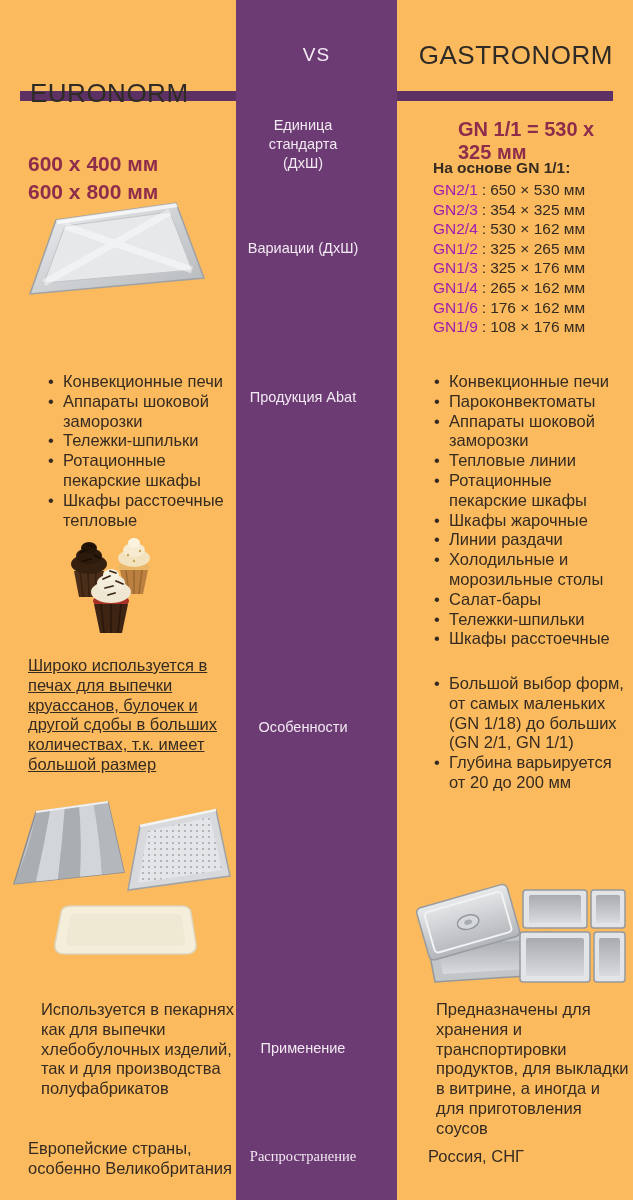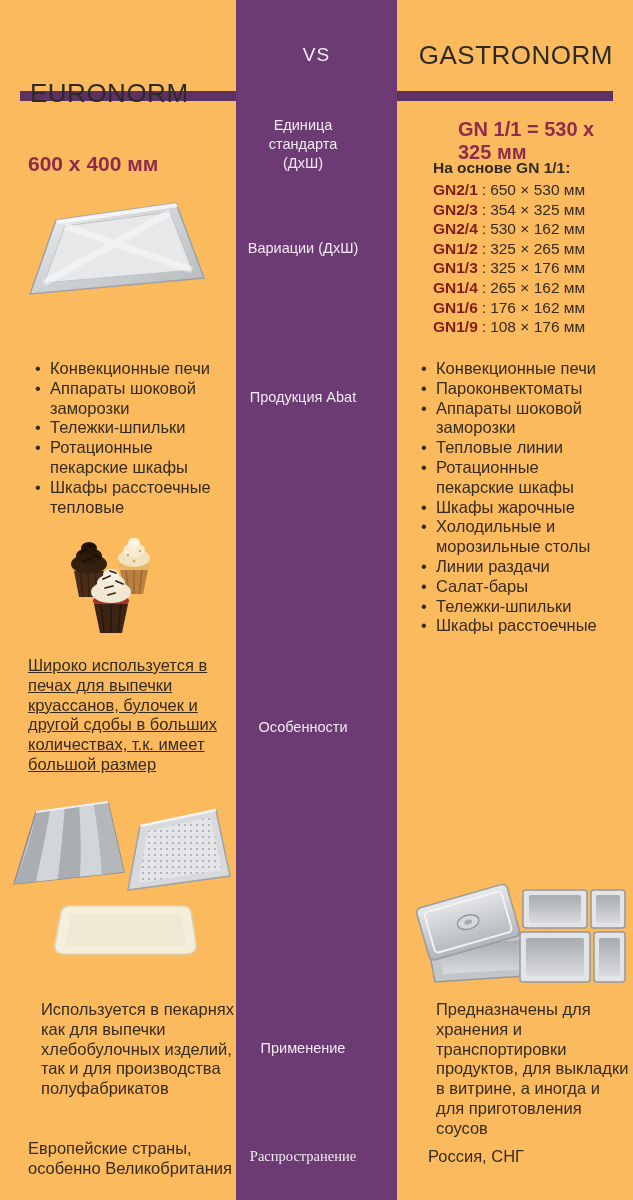--- a/index.html
+++ b/index.html
@@ -25,25 +25,25 @@
   .lbl-standard{top:116px;}
   .lbl-variations{top:239px;}
   .lbl-products{top:388px;}
   .lbl-features{top:718px;}
   .lbl-application{top:1039px;}
   .lbl-distribution{top:1147px;font-family:Liberation Serif, serif;}
   .sizes-left{position:absolute;left:28px;top:114px;font-size:21px;line-height:28px;font-weight:600;color:#8e2c4b;margin-top:36px;}
   .gn-title{position:absolute;left:418px;top:118px;font-size:20px;font-weight:700;color:#8e2c4b;margin-left:40px;}
   .gn-intro{position:absolute;left:433px;top:159px;font-size:15.5px;font-weight:600;color:#352b20;}
   .gn-list{position:absolute;left:433px;top:180px;font-size:15.5px;line-height:19.6px;font-weight:500;}
-  .gn-row .code{color:#7f1d1d;font-weight:700;}
+  .gn-row .code{color:#a21caf;font-weight:400;}
   .gn-row .sep{padding:0 4px;}
 
   .para{font-size:16.5px;line-height:19.8px;font-weight:500;color:#352b20;position:absolute;}
-  .blist{list-style:none;margin:3px;padding:0;font-size:16.5px;line-height:19.8px;font-weight:500;position:absolute;}
+  .blist{list-style:none;margin:16px;padding:0;font-size:16.5px;line-height:19.8px;font-weight:500;position:absolute;}
   .blist li{position:relative;padding-left:17px;}
   .blist li::before{content:"\2022";position:absolute;left:2px;}
 
   .list-products-left{left:30px;top:356px;width:192px;}
   .list-products-right{left:416px;top:356px;width:200px;}
   .para-features-left{left:28px;top:656px;width:205px;text-decoration:underline;}
   .list-features-right{left:416px;top:658px;width:200px;}
   .para-app-left{left:28px;top:1000px;width:208px;margin-left:13px;}
   .para-app-right{left:428px;top:1000px;width:196px;margin-left:8px;}
   .para-dist-left{left:28px;top:1139px;width:210px;}
@@ -67,20 +67,21 @@
   <div class="h-title h-left">EURONORM</div>
   <div class="vs">VS</div>
   <div class="h-title h-right">GASTRONORM</div>
 
   <div class="mid-label lbl-standard">
     <div>Единица стандарта</div>
     <div>(ДхШ)</div>
   </div>
   <div class="sizes-left">
     <div>600 x 400 мм</div>
+    <div>600 x 800 мм</div>
   </div>
   <div class="gn-title">GN 1/1 = 530 x 325 мм</div>
 
   <div class="mid-label lbl-variations">Вариации (ДхШ)</div>
   <div class="gn-intro">На основе GN 1/1:</div>
   <div class="gn-list">
     <div class="gn-row"><span class="code">GN2/1</span><span class="sep">:</span><span>650 × 530 мм</span></div>
     <div class="gn-row"><span class="code">GN2/3</span><span class="sep">:</span><span>354 × 325 мм</span></div>
     <div class="gn-row"><span class="code">GN2/4</span><span class="sep">:</span><span>530 × 162 мм</span></div>
     <div class="gn-row"><span class="code">GN1/2</span><span class="sep">:</span><span>325 × 265 мм</span></div>
@@ -112,22 +113,22 @@
     <li>Ротационные пекарские шкафы</li>
     <li>Шкафы расстоечные тепловые</li>
   </ul>
   <ul class="blist list-products-right">
     <li>Конвекционные печи</li>
     <li>Пароконвектоматы</li>
     <li>Аппараты шоковой заморозки</li>
     <li>Тепловые линии</li>
     <li>Ротационные пекарские шкафы</li>
     <li>Шкафы жарочные</li>
+    <li>Линии раздачи</li>
     <li>Холодильные и морозильные столы</li>
-    <li>Линии раздачи</li>
     <li>Салат-бары</li>
     <li>Тележки-шпильки</li>
     <li>Шкафы расстоечные</li>
   </ul>
 
   <svg class="img img-cupcakes" width="110" height="105" viewBox="0 0 110 105">
 
     <g>
       <path d="M16,38 L46,38 L41,64 L21,64 Z" fill="#4b2e1a"></path>
       <path d="M22,38 L25,64 M30,38 L31,64 M38,38 L37,64" stroke="#37200f" stroke-width="1.5"></path>
@@ -156,20 +157,22 @@
       <ellipse cx="53" cy="59" rx="20" ry="11" fill="#efe7d2"></ellipse>
       <ellipse cx="53" cy="50" rx="14" ry="9" fill="#f3ecda"></ellipse>
       <ellipse cx="53" cy="42" rx="8" ry="6" fill="#f6f0e1"></ellipse>
       <path d="M45,46 l7,-3 M52,38 l6,2 M47,55 l8,-2 M58,48 l7,3 M50,62 l7,-2" stroke="#3a2415" stroke-width="1.8" stroke-linecap="round"></path>
     </g>
   </svg>
 
   <div class="mid-label lbl-features">Особенности</div>
   <div class="para para-features-left">Широко используется в печах для выпечки круассанов, булочек и другой сдобы в больших количествах, т.к. имеет большой размер</div>
   <ul class="blist list-features-right">
+    <li>Большой выбор форм, от самых маленьких (GN 1/18) до больших (GN 2/1, GN 1/1)</li>
+    <li>Глубина варьируется от 20 до 200 мм</li>
   </ul>
 
   <svg class="img img-trays" width="226" height="166" viewBox="0 0 226 166">
     <defs>
       <linearGradient id="steel2" x1="0" y1="0" x2="1" y2="1">
         <stop offset="0" stop-color="#d4d7da"></stop>
           <stop offset="1" stop-color="#a3a6aa"></stop>
       </linearGradient>
       <pattern id="holes" width="6" height="6" patternUnits="userSpaceOnUse">
         <circle cx="3" cy="3" r="1.1" fill="#a8aaad"></circle>

